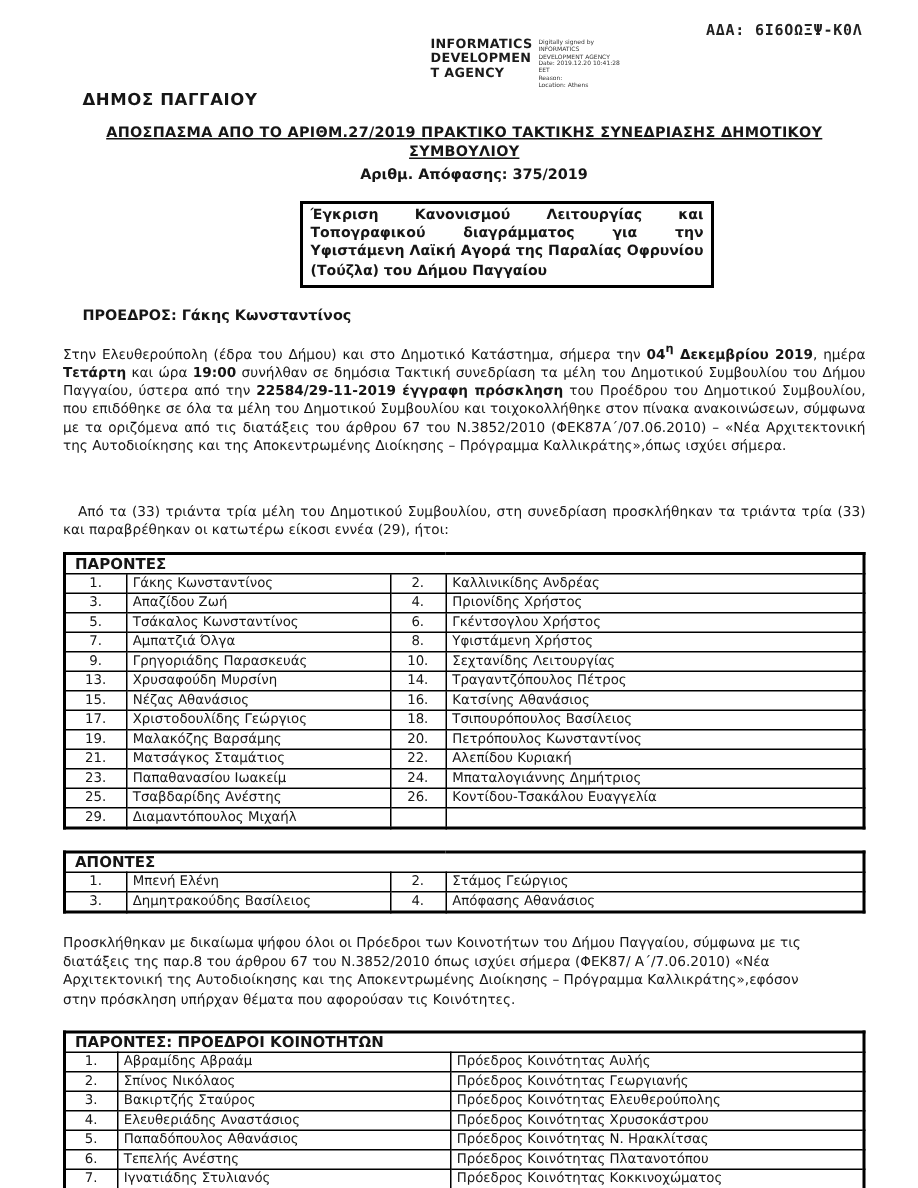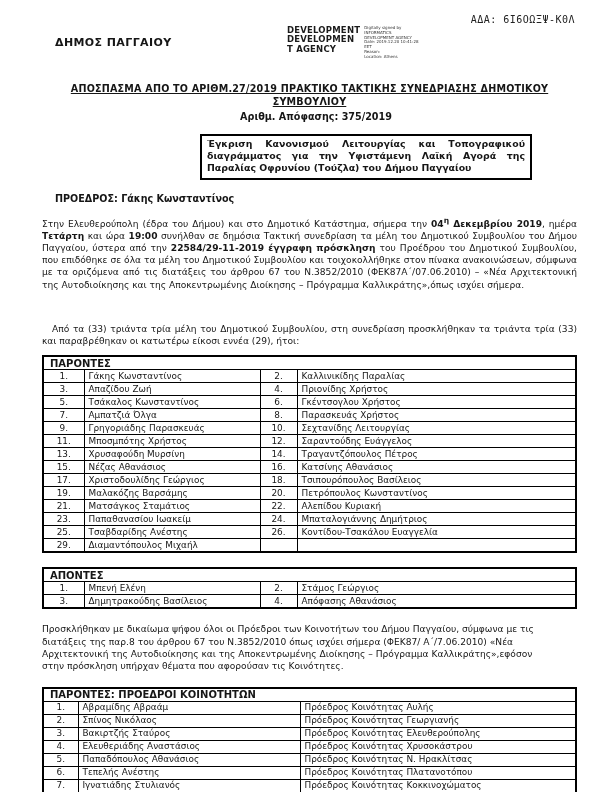--- a/index.html
+++ b/index.html
@@ -9,26 +9,26 @@
     font-family:"DejaVu Sans", sans-serif;
     color:#161616;
     position:relative;
     overflow:hidden;
   }
   .page { position:absolute; inset:0; padding:8px 35px 0 42px; }
 
   .ada-row { text-align:right; padding-right:2px; height:16px; }
   .ada {
     font-family:"DejaVu Sans Mono", monospace;
-    font-size:10px; letter-spacing:0.5px; color:#222;
+    font-size:10px; letter-spacing:0.5px; color:#222;font-weight:bold;
   }
 
   .header-band { position:relative; height:52px; }
   .org-name {
-    position:absolute; left:13px; top:12px;
+    position:absolute; left:13px; top:36px;
     font-weight:bold; font-size:11px; letter-spacing:0.4px;
   }
   .stamp { position:absolute; left:245px; top:2px; display:flex; gap:4px; }
   .stamp-agency {
     font-size:8.5px; font-weight:bold; line-height:1.1;
     color:#1b1b1b; white-space:pre-line; letter-spacing:0.2px;
   }
   .stamp-sig {
     font-size:4px; line-height:1.2; color:#333;
     white-space:pre-line; width:78px;
@@ -36,21 +36,21 @@
 
   .doc-title {
     margin-top:6px; text-align:center;
     font-weight:bold; font-size:9.6px; line-height:1.4;
     text-decoration:underline; letter-spacing:0.2px;
     padding:0 28px;
   }
   .decision-num { margin-top:2px; margin-left:13px; font-weight:bold; font-size:9.6px;text-align:center; }
 
   .subject-box {
-    margin-top:12px; margin-left:158px; width:332px;
+    margin-top:12px; margin-left:158px; width:276px;
     border:2px solid #000; padding:2px 5px 3px 5px;
     font-weight:bold; font-size:9.4px; line-height:1.3;
     text-align:justify;
   }
 
   .officials { margin-top:13px; margin-left:13px; font-weight:bold; font-size:9.6px; display:flex; }
   .officials .mayor { width:250px; }
 
   .para { font-size:9.1px; line-height:12.2px; text-align:justify;margin-top:32px; }
   .para1 { margin-top:11px; }
@@ -75,21 +75,21 @@
 
 <div class="page">
 
   <div class="ada-row">
     <span class="ada">ΑΔΑ: 6Ι6ΟΩΞΨ-Κ0Λ</span>
   </div>
 
   <div class="header-band">
     <div class="org-name">ΔΗΜΟΣ ΠΑΓΓΑΙΟΥ</div>
     <div class="stamp">
-      <div class="stamp-agency">DEVELOPMENT
+      <div class="stamp-agency">INFORMATICS
 DEVELOPMEN
 T AGENCY</div>
       <div class="stamp-sig">Digitally signed by
 INFORMATICS
 DEVELOPMENT AGENCY
 Date: 2019.12.20 10:41:28
 EET
 Reason:
 Location: Athens</div>
     </div>
@@ -121,51 +121,45 @@
     <thead>
       <tr>
         <th colspan="4">ΠΑΡΟΝΤΕΣ</th>
       </tr>
     </thead>
     <tbody>
         <tr>
         <td class="num">1.</td>
         <td>Γάκης Κωνσταντίνος</td>
         <td class="num">2.</td>
-        <td>Καλλινικίδης Παραλίας</td>
+        <td>Καλλινικίδης Ανδρέας</td>
       </tr>
         <tr>
         <td class="num">3.</td>
         <td>Απαζίδου Ζωή</td>
         <td class="num">4.</td>
         <td>Πριονίδης Χρήστος</td>
       </tr>
         <tr>
         <td class="num">5.</td>
         <td>Τσάκαλος Κωνσταντίνος</td>
         <td class="num">6.</td>
         <td>Γκέντσογλου Χρήστος</td>
       </tr>
         <tr>
         <td class="num">7.</td>
         <td>Αμπατζιά Όλγα</td>
         <td class="num">8.</td>
-        <td>Παρασκευάς Χρήστος</td>
+        <td>Υφιστάμενη Χρήστος</td>
       </tr>
         <tr>
         <td class="num">9.</td>
         <td>Γρηγοριάδης Παρασκευάς</td>
         <td class="num">10.</td>
         <td>Σεχτανίδης Λειτουργίας</td>
-      </tr>
-        <tr>
-        <td class="num">11.</td>
-        <td>Μποσμπότης Χρήστος</td>
-        <td class="num">12.</td>
-        <td>Σαραντούδης Ευάγγελος</td>
       </tr>
         <tr>
         <td class="num">13.</td>
         <td>Χρυσαφούδη Μυρσίνη</td>
         <td class="num">14.</td>
         <td>Τραγαντζόπουλος Πέτρος</td>
       </tr>
         <tr>
         <td class="num">15.</td>
         <td>Νέζας Αθανάσιος</td>

